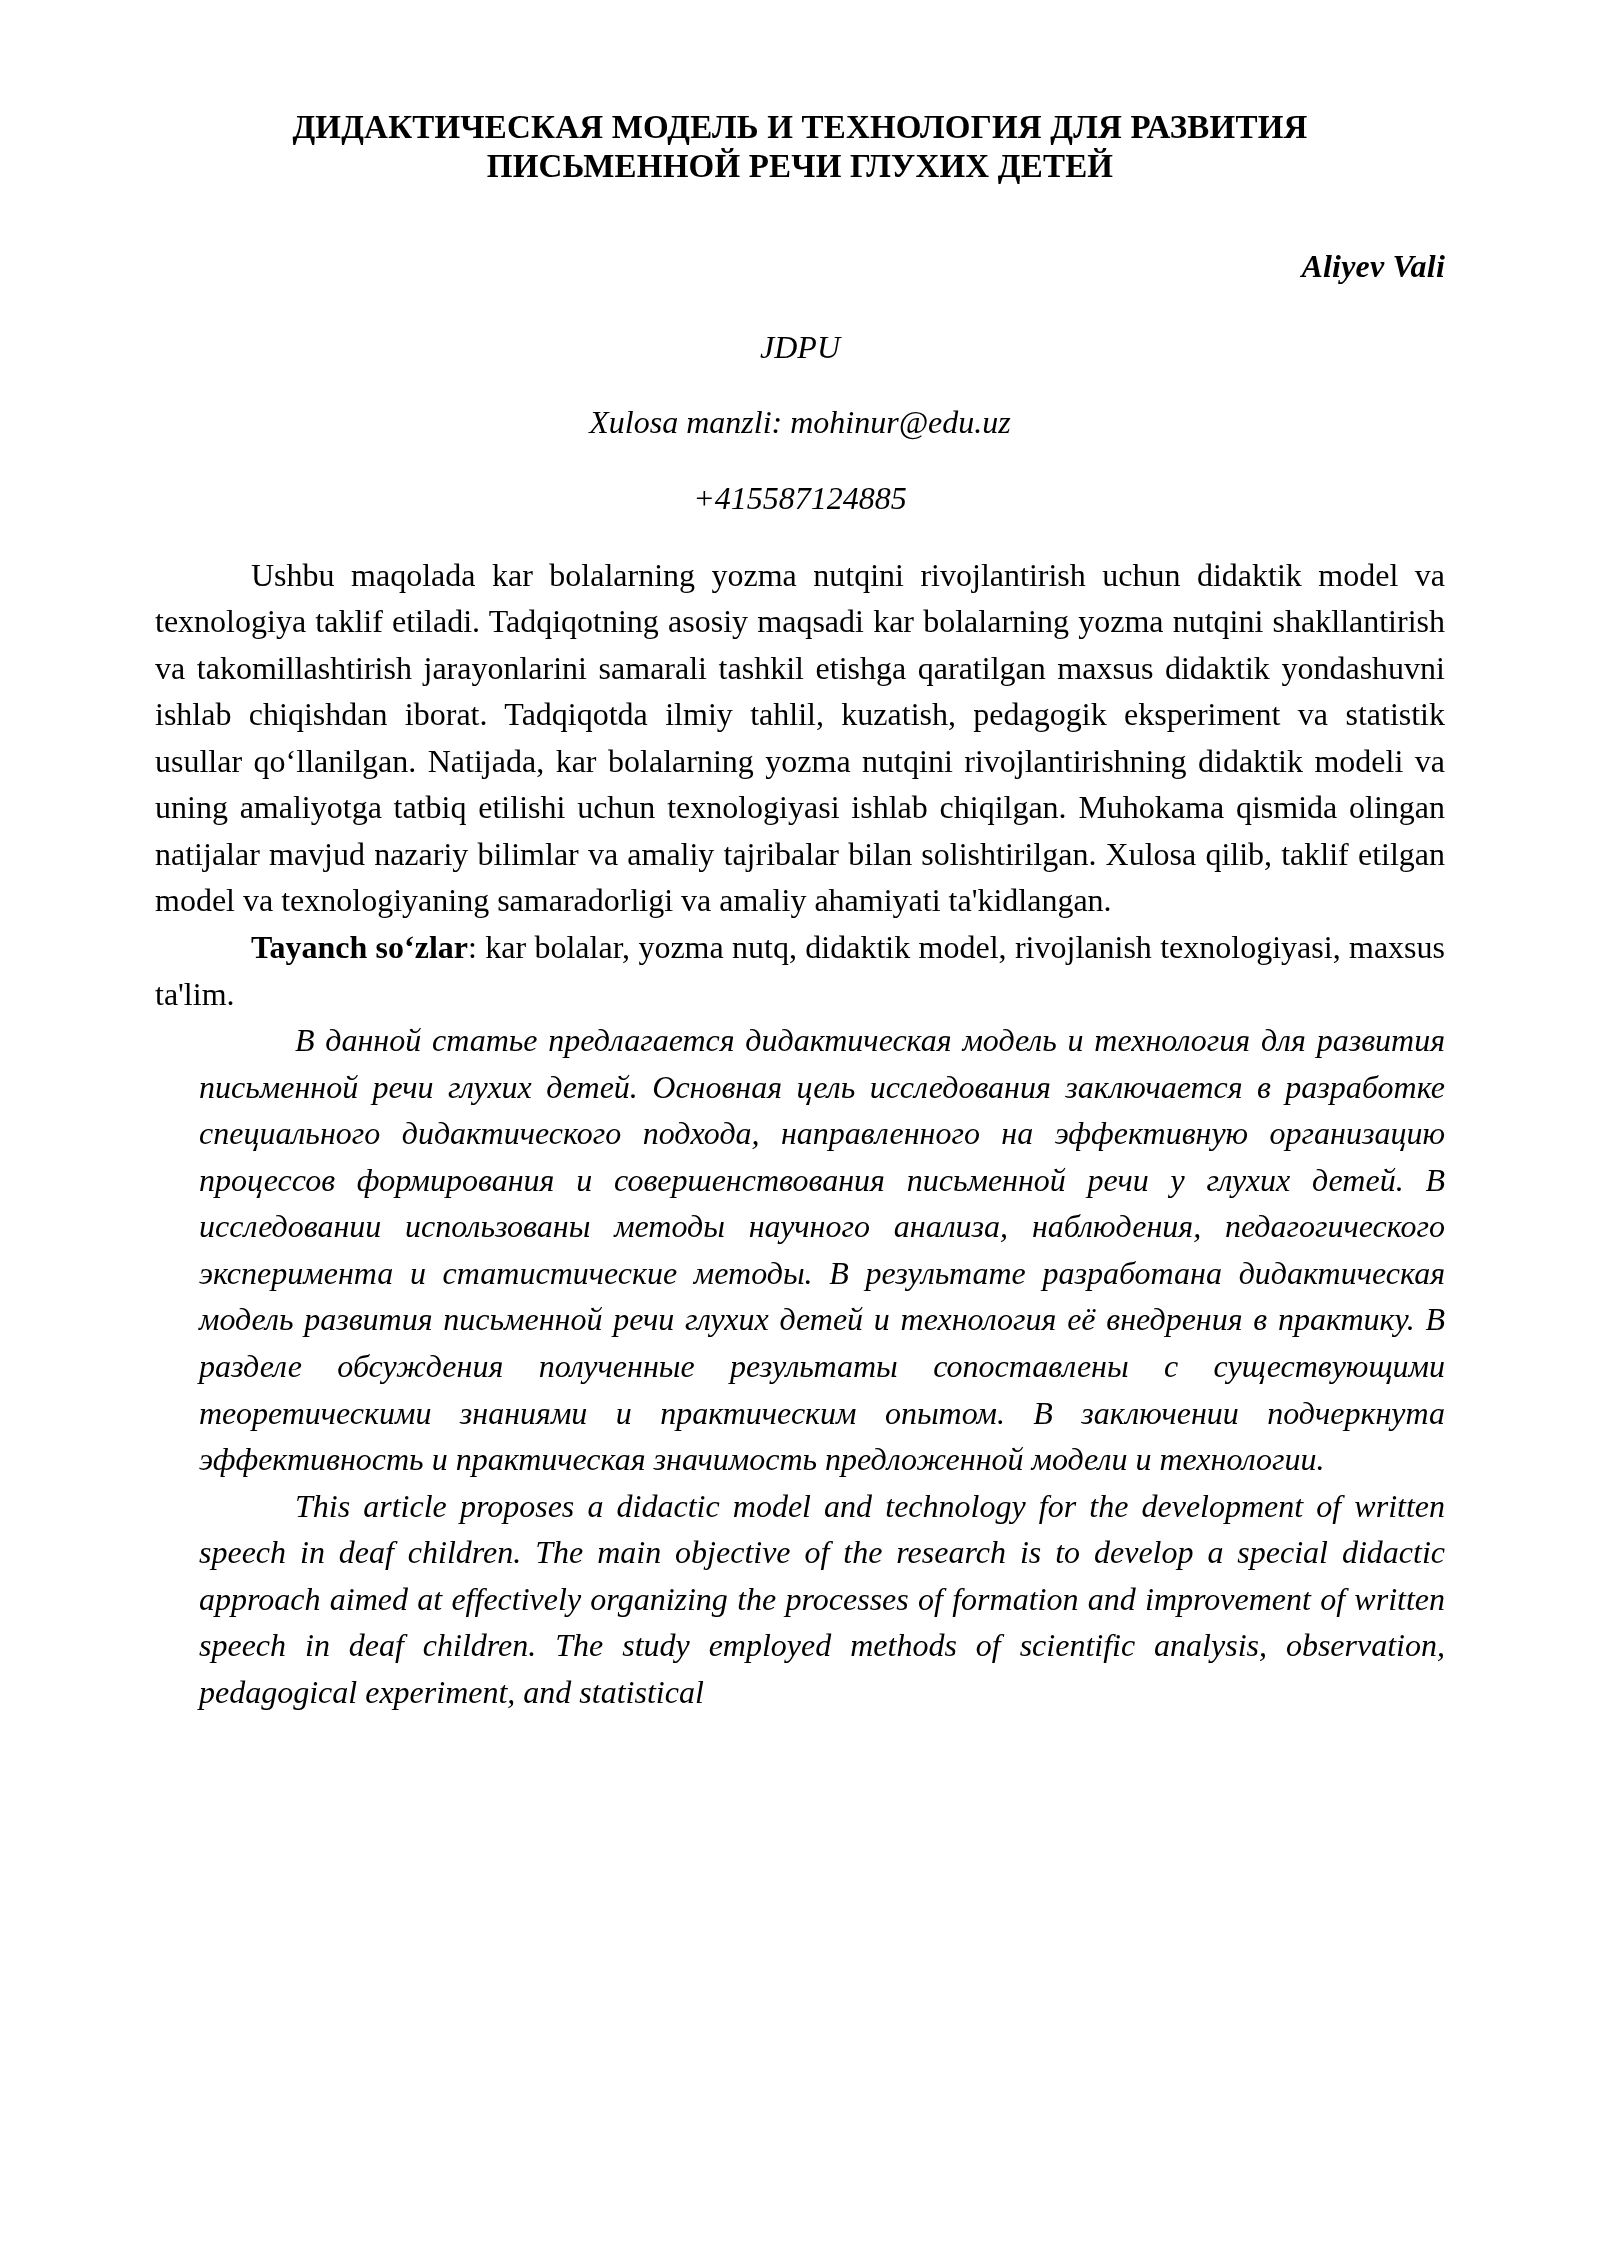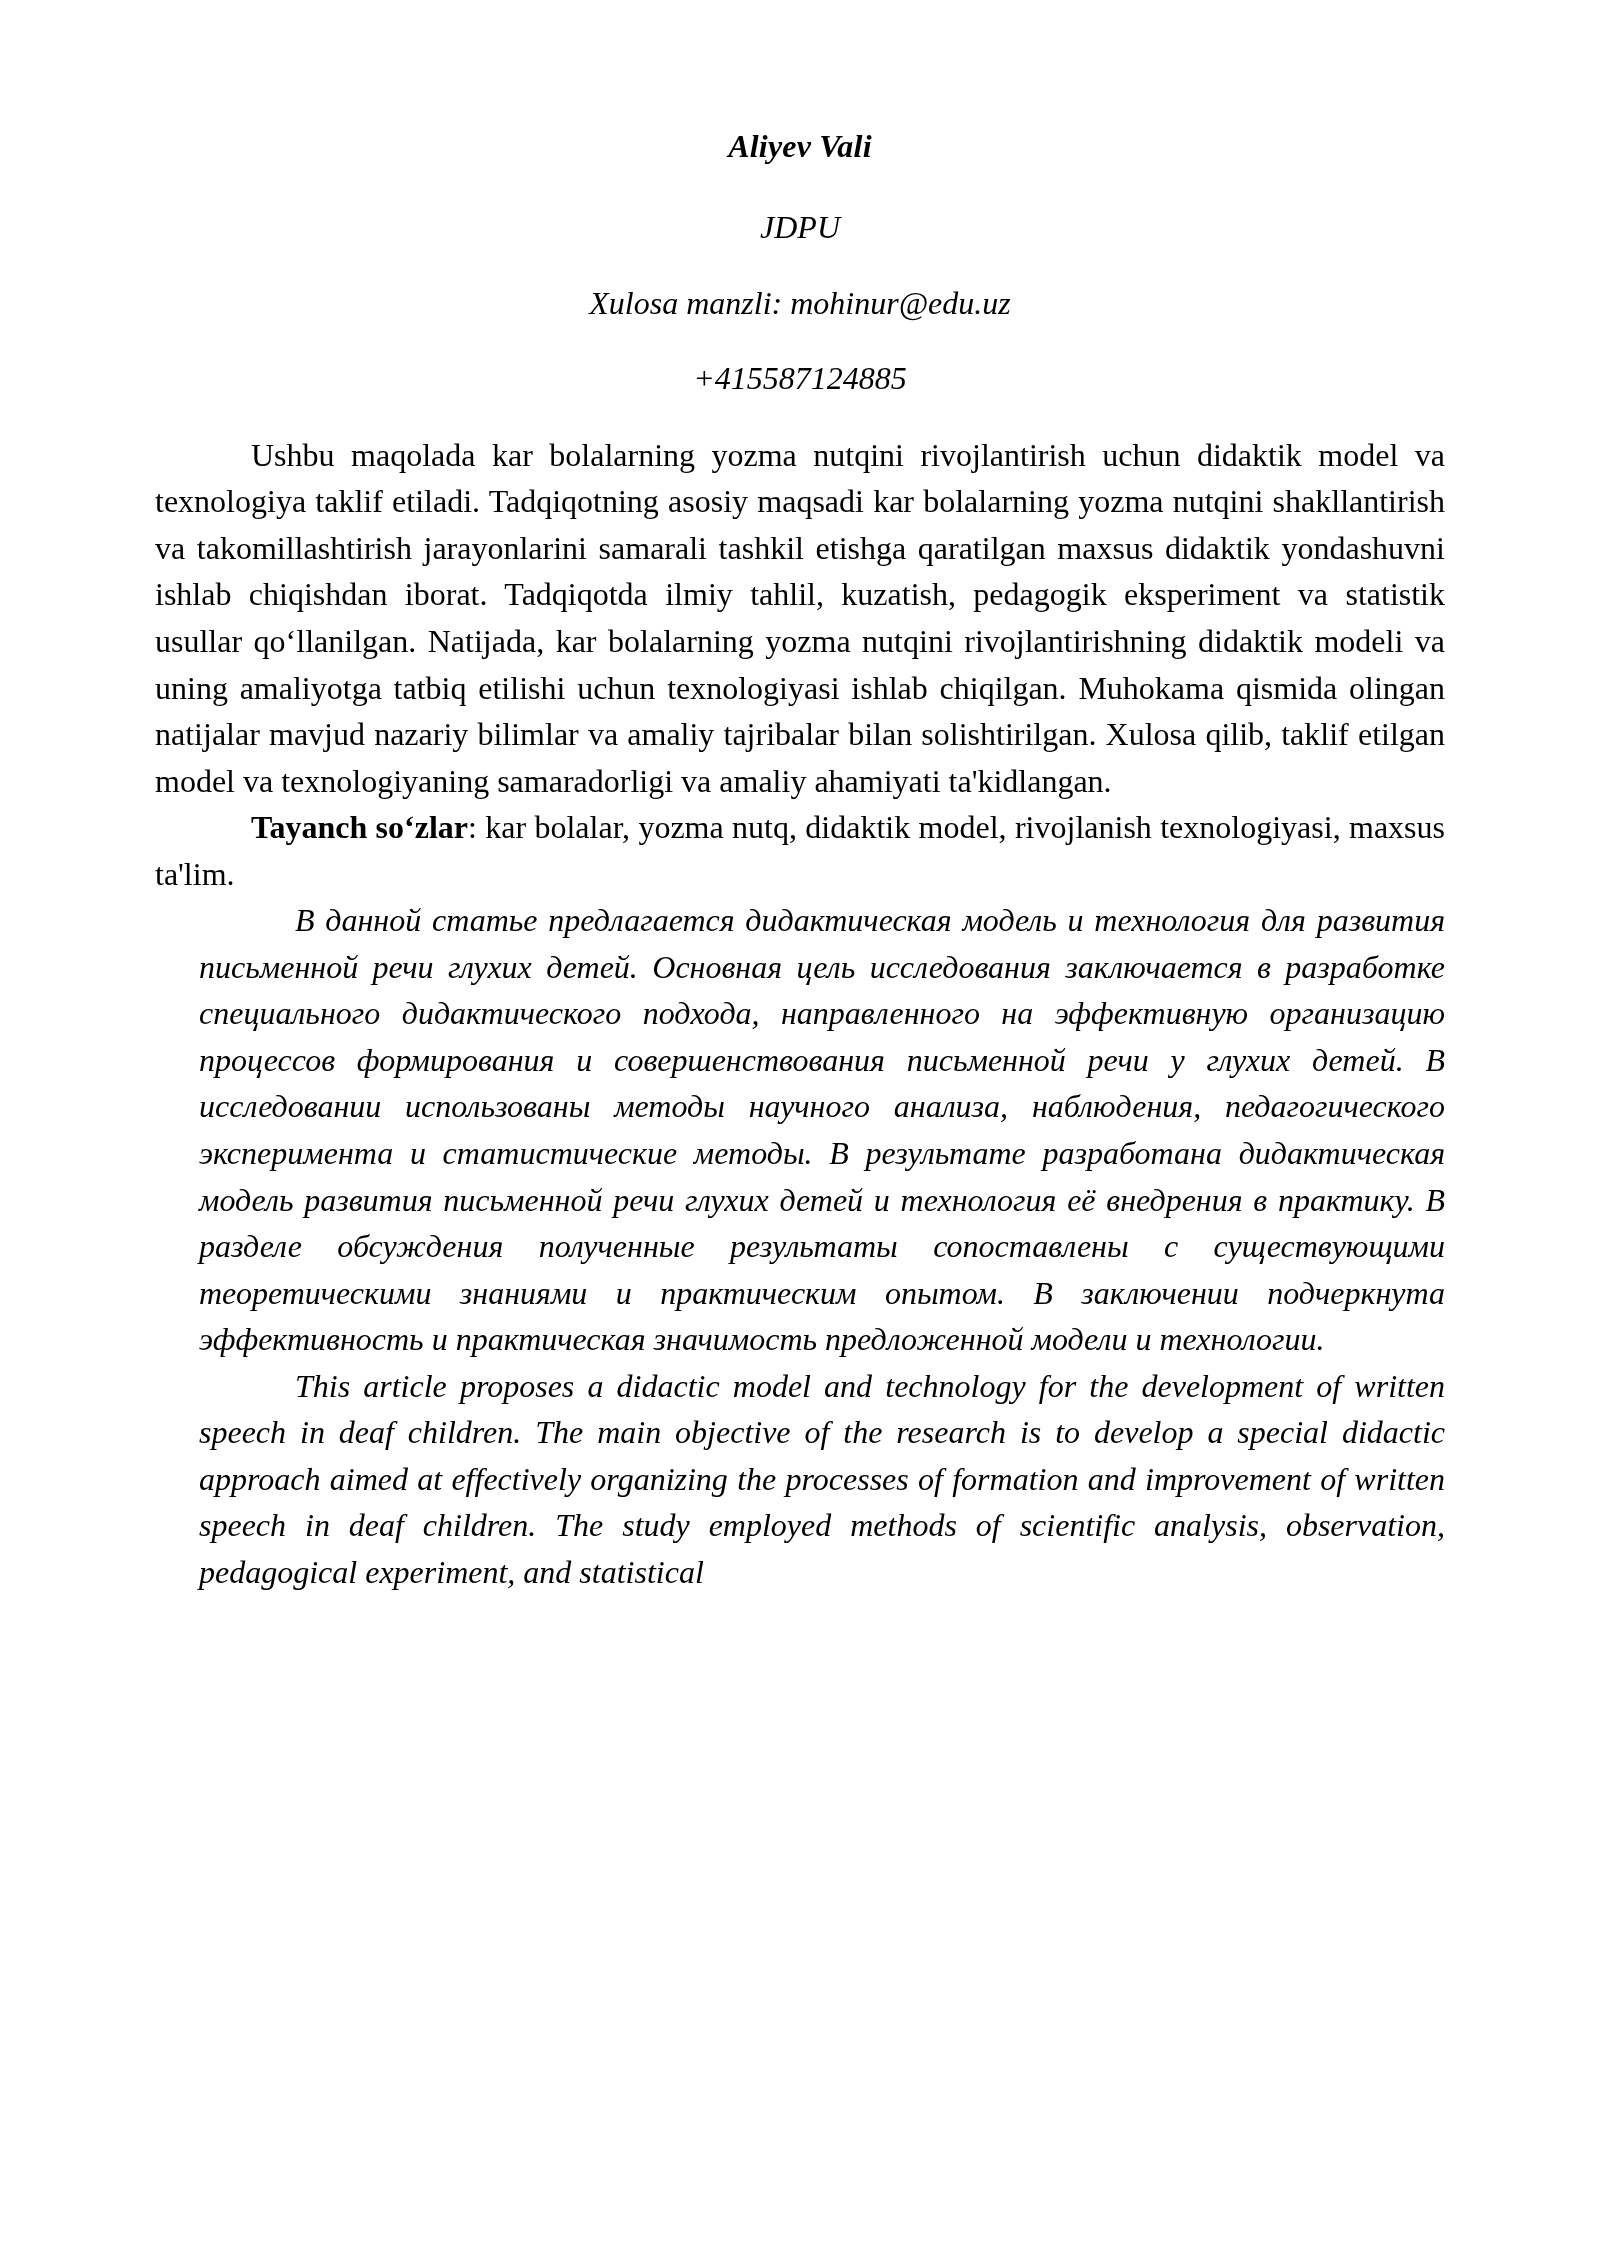--- a/index.html
+++ b/index.html
@@ -29,25 +29,25 @@
     font-size: 33px;
     line-height: 1.18;
     letter-spacing: 0.2px;
     margin: 0 auto;
     width: 1200px;
     padding-top: 8px;
   }
   .title .ln { display: block; }
 
   .author {
-    text-align: center;
+    text-align: right;
     font-style: italic;
     font-weight: bold;
     font-size: 32px;
-    margin-top: 28px;
+    margin-top: 62px;
     letter-spacing: 0.2px;
   }
 
   .affil-block {
     text-align: center;
     font-style: italic;
     font-size: 32px;
     line-height: 1.05;
   }
   .affil {
@@ -79,20 +79,24 @@
     font-style: italic;
     margin-left: 44px;
   }
   .b { font-weight: bold; font-style: normal; margin-top: 16px; }
 </style>
 </head>
 <body>
 
 <div class="page">
 
+  <h1 class="title">
+    <span class="ln">ДИДАКТИЧЕСКАЯ МОДЕЛЬ И ТЕХНОЛОГИЯ ДЛЯ РАЗВИТИЯ</span>
+    <span class="ln">ПИСЬМЕННОЙ РЕЧИ ГЛУХИХ ДЕТЕЙ</span>
+  </h1>
 
   <div class="author">Aliyev Vali</div>
 
   <div class="affil-block">
     <div class="affil">JDPU</div>
     <div class="email">Xulosa manzli: mohinur@edu.uz</div>
     <div class="phone">+415587124885</div>
   </div>
 
   <p class="body-par uz">Ushbu maqolada kar bolalarning yozma nutqini rivojlantirish uchun didaktik model va texnologiya taklif etiladi. Tadqiqotning asosiy maqsadi kar bolalarning yozma nutqini shakllantirish va takomillashtirish jarayonlarini samarali tashkil etishga qaratilgan maxsus didaktik yondashuvni ishlab chiqishdan iborat. Tadqiqotda ilmiy tahlil, kuzatish, pedagogik eksperiment va statistik usullar qo‘llanilgan. Natijada, kar bolalarning yozma nutqini rivojlantirishning didaktik modeli va uning amaliyotga tatbiq etilishi uchun texnologiyasi ishlab chiqilgan. Muhokama qismida olingan natijalar mavjud nazariy bilimlar va amaliy tajribalar bilan solishtirilgan. Xulosa qilib, taklif etilgan model va texnologiyaning samaradorligi va amaliy ahamiyati ta'kidlangan.</p>

